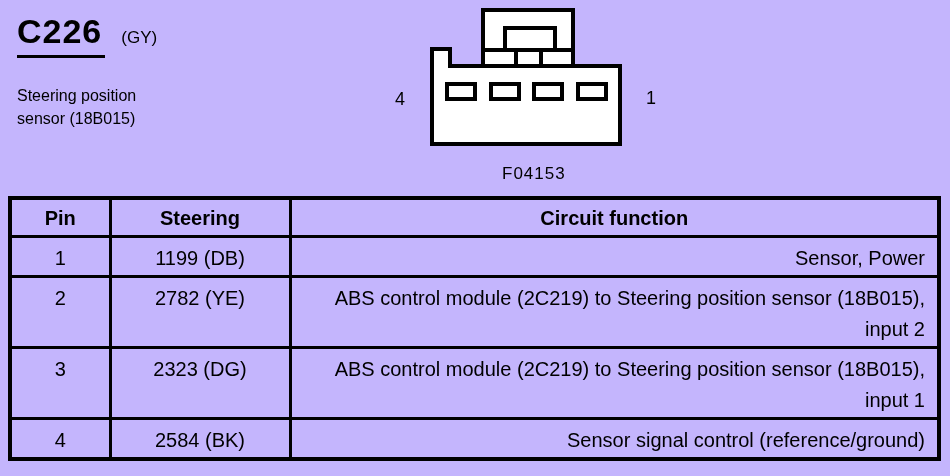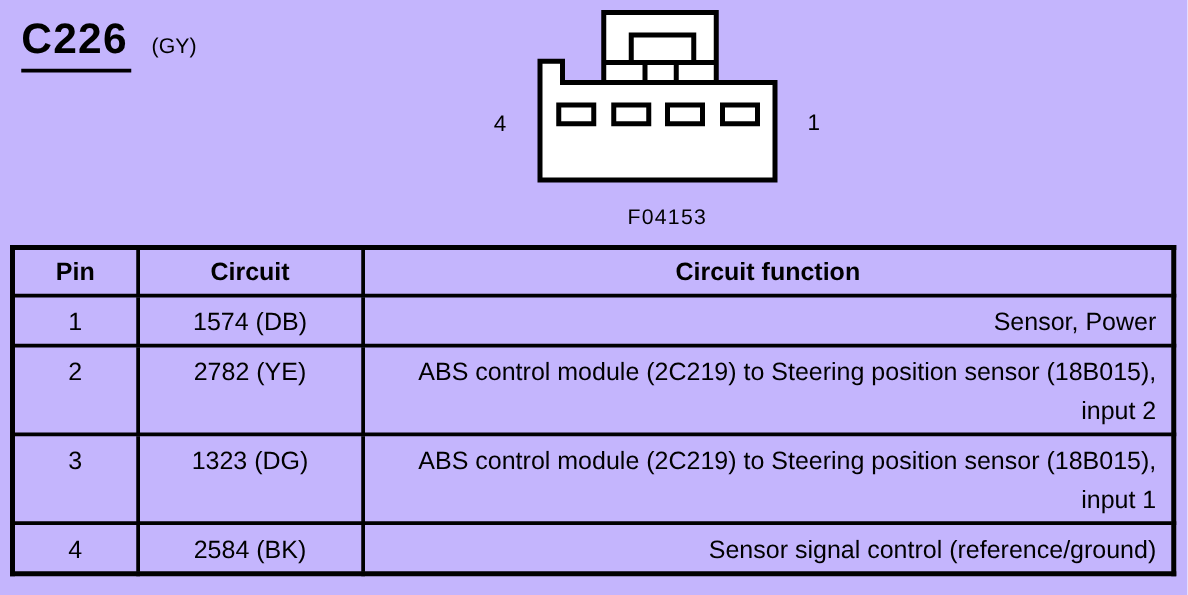--- a/index.html
+++ b/index.html
@@ -92,20 +92,21 @@
 </style>
 </head>
 <body>
 
 <div class="page">
 
   <div class="header-block">
     <div>
       <span class="connector-id">C226</span><span class="connector-color">(GY)</span>
     </div>
+    <div class="description">Steering position sensor (18B015)</div>
   </div>
 
   <svg class="connector-svg" viewBox="380 0 290 195">
 
     <path class="stroke" d="M432 49 L450 49 L450 66 L620 66 L620 144 L432 144 Z"></path>
 
     <rect class="stroke" x="483" y="10" width="90" height="56"></rect>
     <rect class="stroke" x="505" y="28" width="50" height="22"></rect>
     <line class="lineonly" x1="483" y1="50" x2="573" y2="50"></line>
     <line class="lineonly" x1="516" y1="50" x2="516" y2="66"></line>
@@ -124,38 +125,38 @@
 
   <table class="pin-table">
     <colgroup>
       <col style="width:100px">
       <col style="width:180px">
       <col>
     </colgroup>
     <thead>
       <tr class="row-h1">
         <th>Pin</th>
-        <th>Circuit</th>
+        <th>Steering</th>
         <th>Circuit function</th>
       </tr>
     </thead>
     <tbody>
       <tr class="row-h2">
         <td class="pin-cell">1</td>
-        <td class="circuit-cell">1574 (DB)</td>
+        <td class="circuit-cell">1199 (DB)</td>
         <td class="function-cell">Sensor, Power</td>
       </tr>
       <tr class="row-h3">
         <td class="pin-cell">2</td>
         <td class="circuit-cell">2782 (YE)</td>
         <td class="function-cell">ABS control module (2C219) to Steering position sensor (18B015), input 2</td>
       </tr>
       <tr class="row-h4">
         <td class="pin-cell">3</td>
-        <td class="circuit-cell">1323 (DG)</td>
+        <td class="circuit-cell">2323 (DG)</td>
         <td class="function-cell">ABS control module (2C219) to Steering position sensor (18B015), input 1</td>
       </tr>
       <tr class="row-h5">
         <td class="pin-cell">4</td>
         <td class="circuit-cell">2584 (BK)</td>
         <td class="function-cell">Sensor signal control (reference/ground)</td>
       </tr>
     </tbody>
   </table>
 

